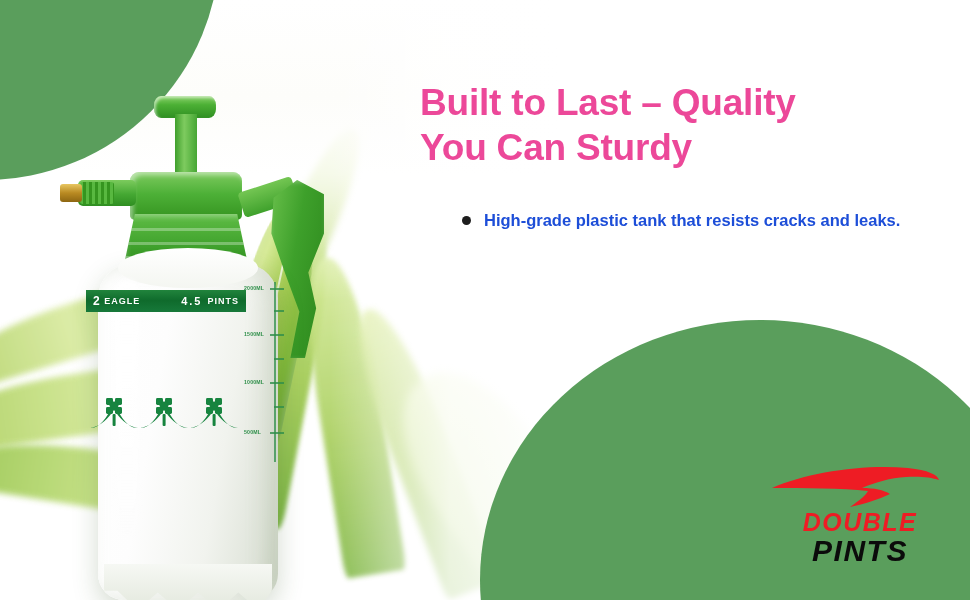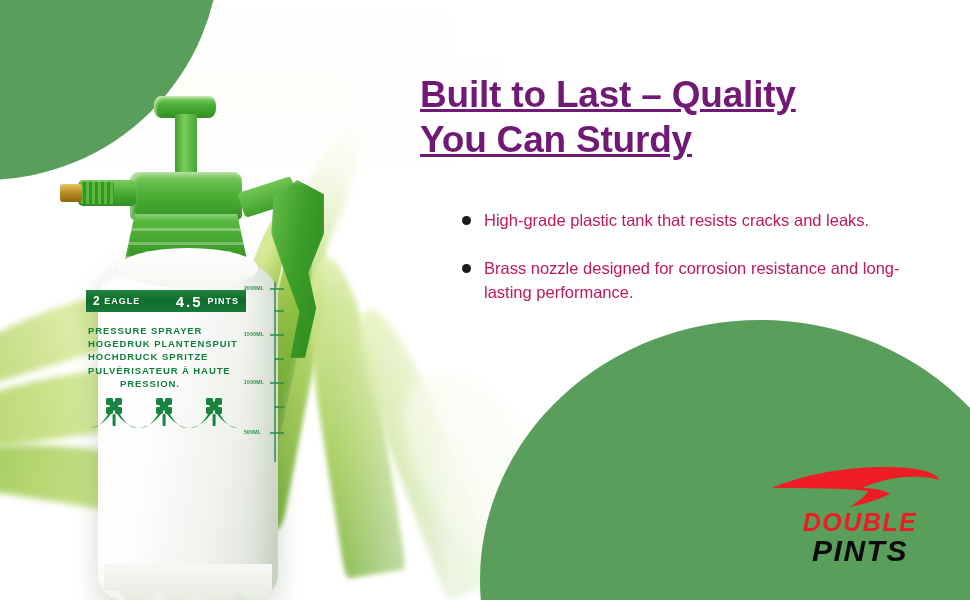--- a/index.html
+++ b/index.html
@@ -153,21 +153,21 @@
     clip-path:polygon(0 0,100% 0,100% 58%,92% 100%,80% 62%,68% 100%,56% 62%,44% 100%,32% 62%,20% 100%,8% 58%,0 58%);
   }
 
   .label-banner{
     position:absolute;left:40px;top:194px;width:160px;height:22px;
     background:linear-gradient(180deg,#21843c 0%,#0f6b2c 48%,#17793a 100%);
     display:flex;align-items:center;color:#fff;
   }
   .lb-liter{font-size:12px;font-weight:700;padding-left:7px;letter-spacing:.5px;}
   .lb-literword{font-size:9px;font-weight:700;padding-left:4px;letter-spacing:1px;}
-  .lb-pints{font-size:15px;font-weight:700;margin-left:auto;letter-spacing:2px;}
+  .lb-pints{font-size:11px;font-weight:700;margin-left:auto;letter-spacing:2px;}
   .lb-pintsword{font-size:9px;font-weight:700;padding:0 7px 0 5px;letter-spacing:1px;}
 
   .label-text{
     position:absolute;left:42px;top:228px;width:168px;
     color:#13803c;font-size:9.5px;line-height:13.2px;letter-spacing:.9px;font-weight:600;
   }
   .label-text .ctr{text-align:center;padding-right:44px;}
 
   .label-flowers{
     position:absolute;left:42px;top:296px;width:160px;height:40px;
@@ -176,30 +176,30 @@
   .scale{
     position:absolute;left:198px;top:186px;width:46px;height:180px;
   }
   .scale .spine{position:absolute;left:30px;top:0;width:1.5px;height:180px;background:#2f8f4a;opacity:.75;}
   .scale .tick{position:absolute;left:30px;width:10px;height:1.5px;background:#2f8f4a;opacity:.8;}
   .scale .tick.major{width:14px;left:26px;}
   .scale .lbl{position:absolute;left:0;font-size:5.2px;color:#2f8f4a;letter-spacing:.2px;font-weight:700;}
 
   
   .headline{
-    position:absolute;left:420px;top:72px;width:470px;
-    color:#701a75;font-size:37px;line-height:45px;font-weight:700;letter-spacing:-.2px;text-decoration:underline;
+    position:absolute;left:420px;top:80px;width:470px;
+    color:#ec4899;font-size:37px;line-height:45px;font-weight:700;letter-spacing:-.2px;
   }
   .bullets{position:absolute;left:462px;top:208px;width:452px;}
   .bullet{display:flex;margin-bottom:24px;}
   .bullet .dot{
     flex:0 0 auto;width:9px;height:9px;border-radius:50%;background:#1d1d1d;margin-top:8px;margin-right:13px;
   }
   .bullet .txt{
-    color:#be185d;font-size:16.5px;line-height:24px;font-weight:400;
+    color:#1d4ed8;font-size:16.5px;line-height:24px;font-weight:700;
   }
 
   
   .logo{position:absolute;right:22px;bottom:30px;width:190px;height:104px;}
   .logo .swoosh{position:absolute;left:10px;top:0;width:172px;height:44px;}
   .logo .word-double{
     position:absolute;left:14px;top:42px;width:176px;text-align:center;
     color:#ee1c24;font-size:25px;font-weight:700;font-style:italic;letter-spacing:1.5px;
   }
   .logo .word-eagle{
@@ -257,27 +257,20 @@
       <div class="base"></div>
     </div>
 
     <div class="label-banner">
       <span class="lb-liter">2</span>
       <span class="lb-literword">EAGLE</span>
       <span class="lb-pints">4.5</span>
       <span class="lb-pintsword">PINTS</span>
     </div>
 
-    <div class="label-text">
-      <div>PRESSURE SPRAYER</div>
-      <div>HOGEDRUK PLANTENSPUIT</div>
-      <div>HOCHDRUCK SPRITZE</div>
-      <div>PULVÉRISATEUR À HAUTE</div>
-      <div class="ctr">PRESSION.</div>
-    </div>
 
     <svg class="label-flowers" viewBox="0 0 160 40">
       <g fill="#17843f">
         <path d="M2 36 C14 36 20 22 26 12 C32 22 38 36 50 36 C38 34 32 26 26 18 C20 26 14 34 2 36Z"></path>
         <path d="M52 36 C64 36 70 22 76 12 C82 22 88 36 100 36 C88 34 82 26 76 18 C70 26 64 34 52 36Z"></path>
         <path d="M102 36 C114 36 120 22 126 12 C132 22 138 36 150 36 C138 34 132 26 126 18 C120 26 114 34 102 36Z"></path>
         <g>
           <rect x="18" y="6" width="7" height="7" rx="1.4"></rect>
             <rect x="27" y="6" width="7" height="7" rx="1.4"></rect>
           <rect x="18" y="15" width="7" height="7" rx="1.4"></rect>
@@ -323,24 +316,20 @@
   <div class="headline">
     <div>Built to Last – Quality</div>
     <div>You Can Sturdy</div>
   </div>
 
   <div class="bullets">
     <div class="bullet">
       <span class="dot"></span>
       <span class="txt">High-grade plastic tank that resists cracks and leaks.</span>
     </div>
-    <div class="bullet">
-      <span class="dot"></span>
-      <span class="txt">Brass nozzle designed for corrosion resistance and long-lasting performance.</span>
-    </div>
   </div>
 
   <div class="logo">
     <svg class="swoosh" viewBox="0 0 172 44">
       <path d="M4 22 C40 6 96 -2 140 2 C160 4 170 9 171 14 C163 11 150 10 138 11 C122 12 108 16 94 22 C106 22 116 24 122 28 C112 33 96 38 82 41 C92 34 98 29 100 25 C74 22 36 22 4 22Z" fill="#ee1c24"></path>
     </svg>
     <div class="word-double">DOUBLE</div>
     <div class="word-eagle">PINTS</div>
   </div>
 

